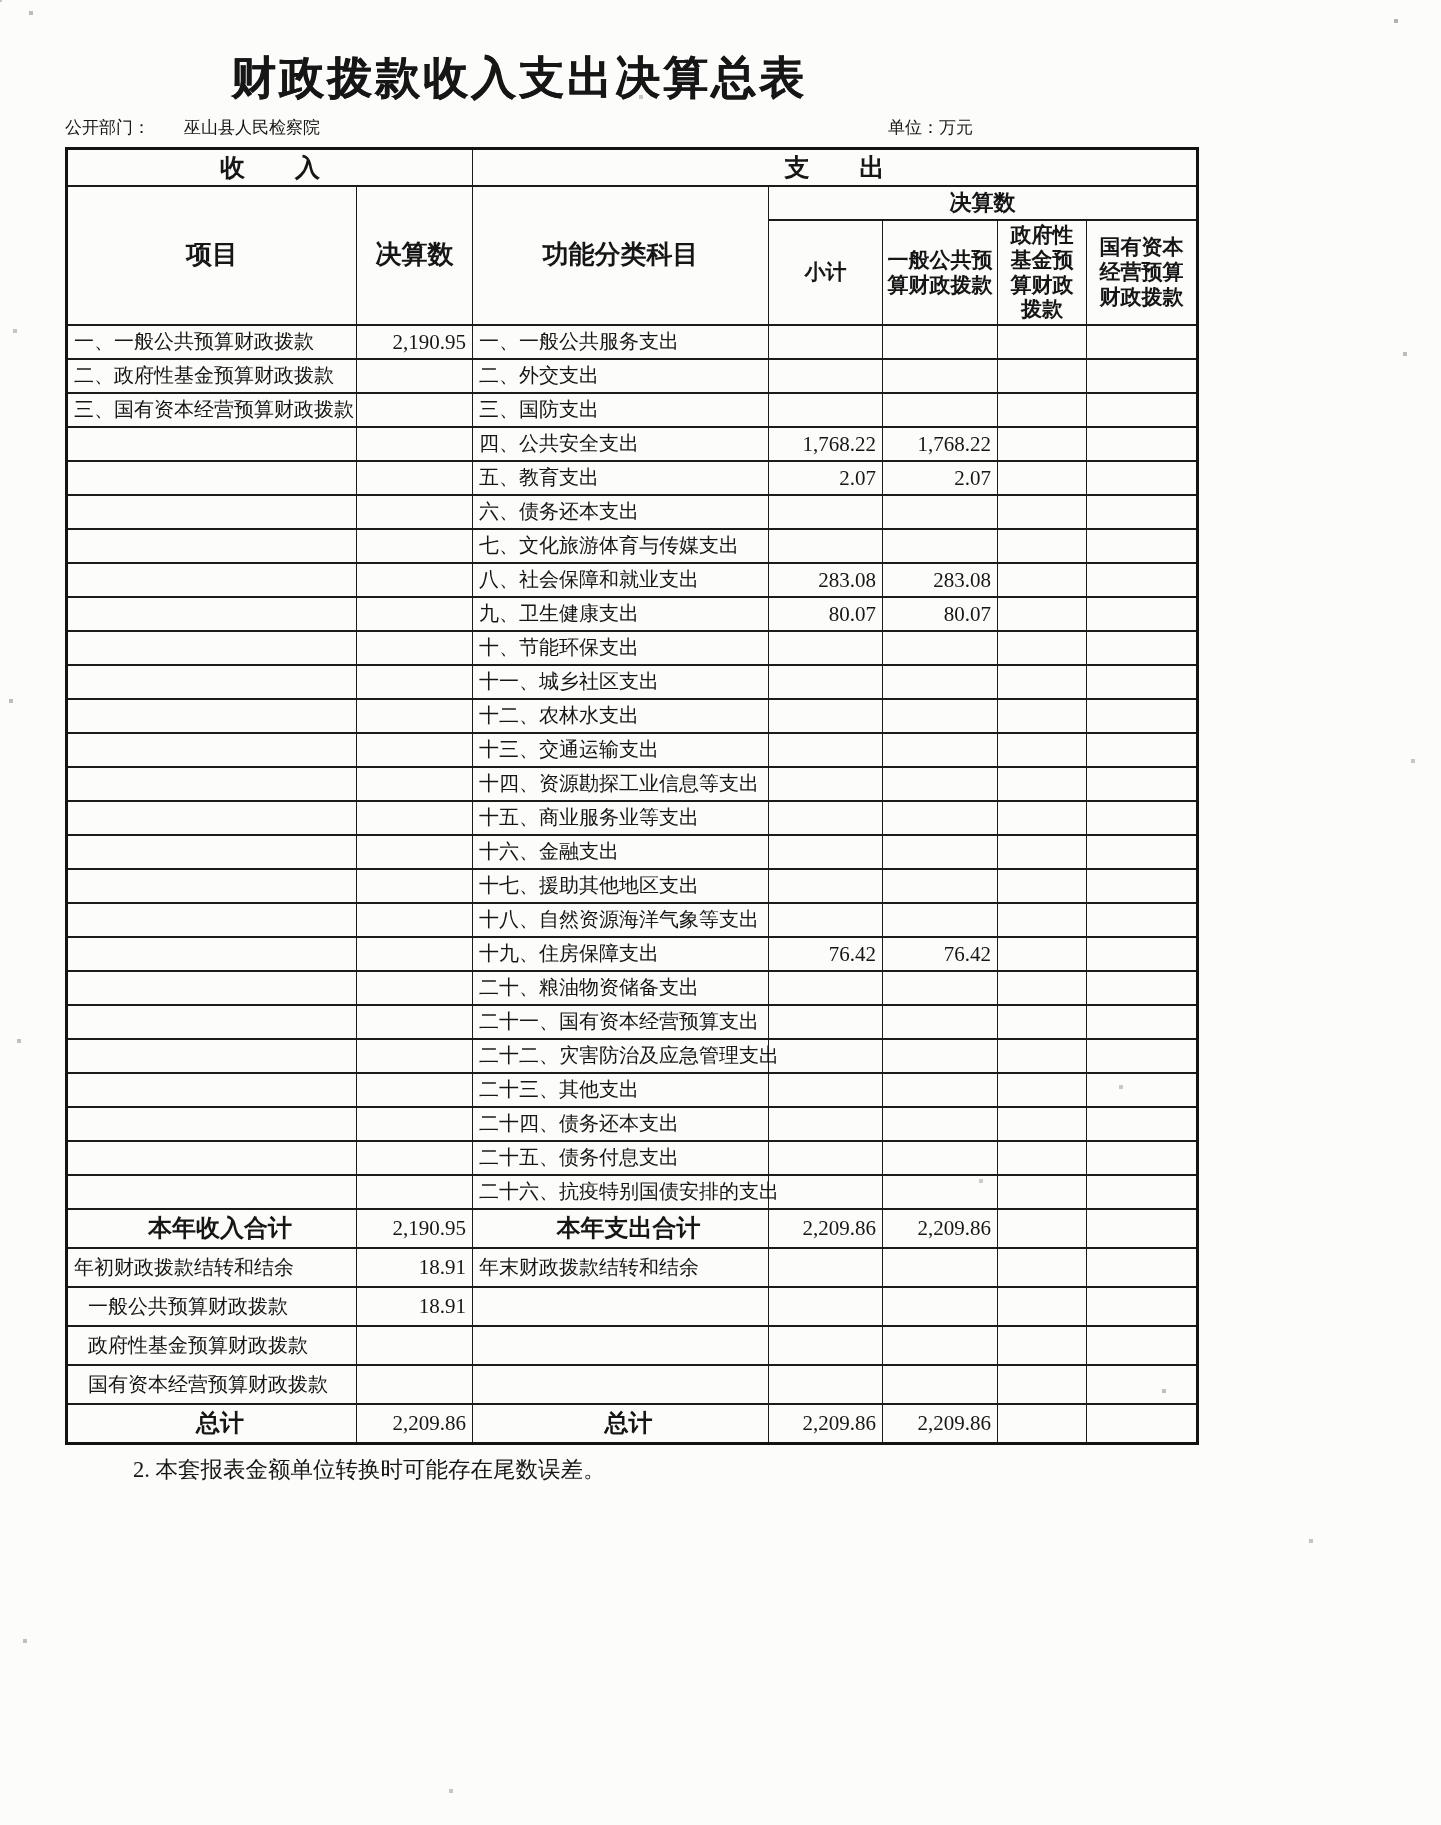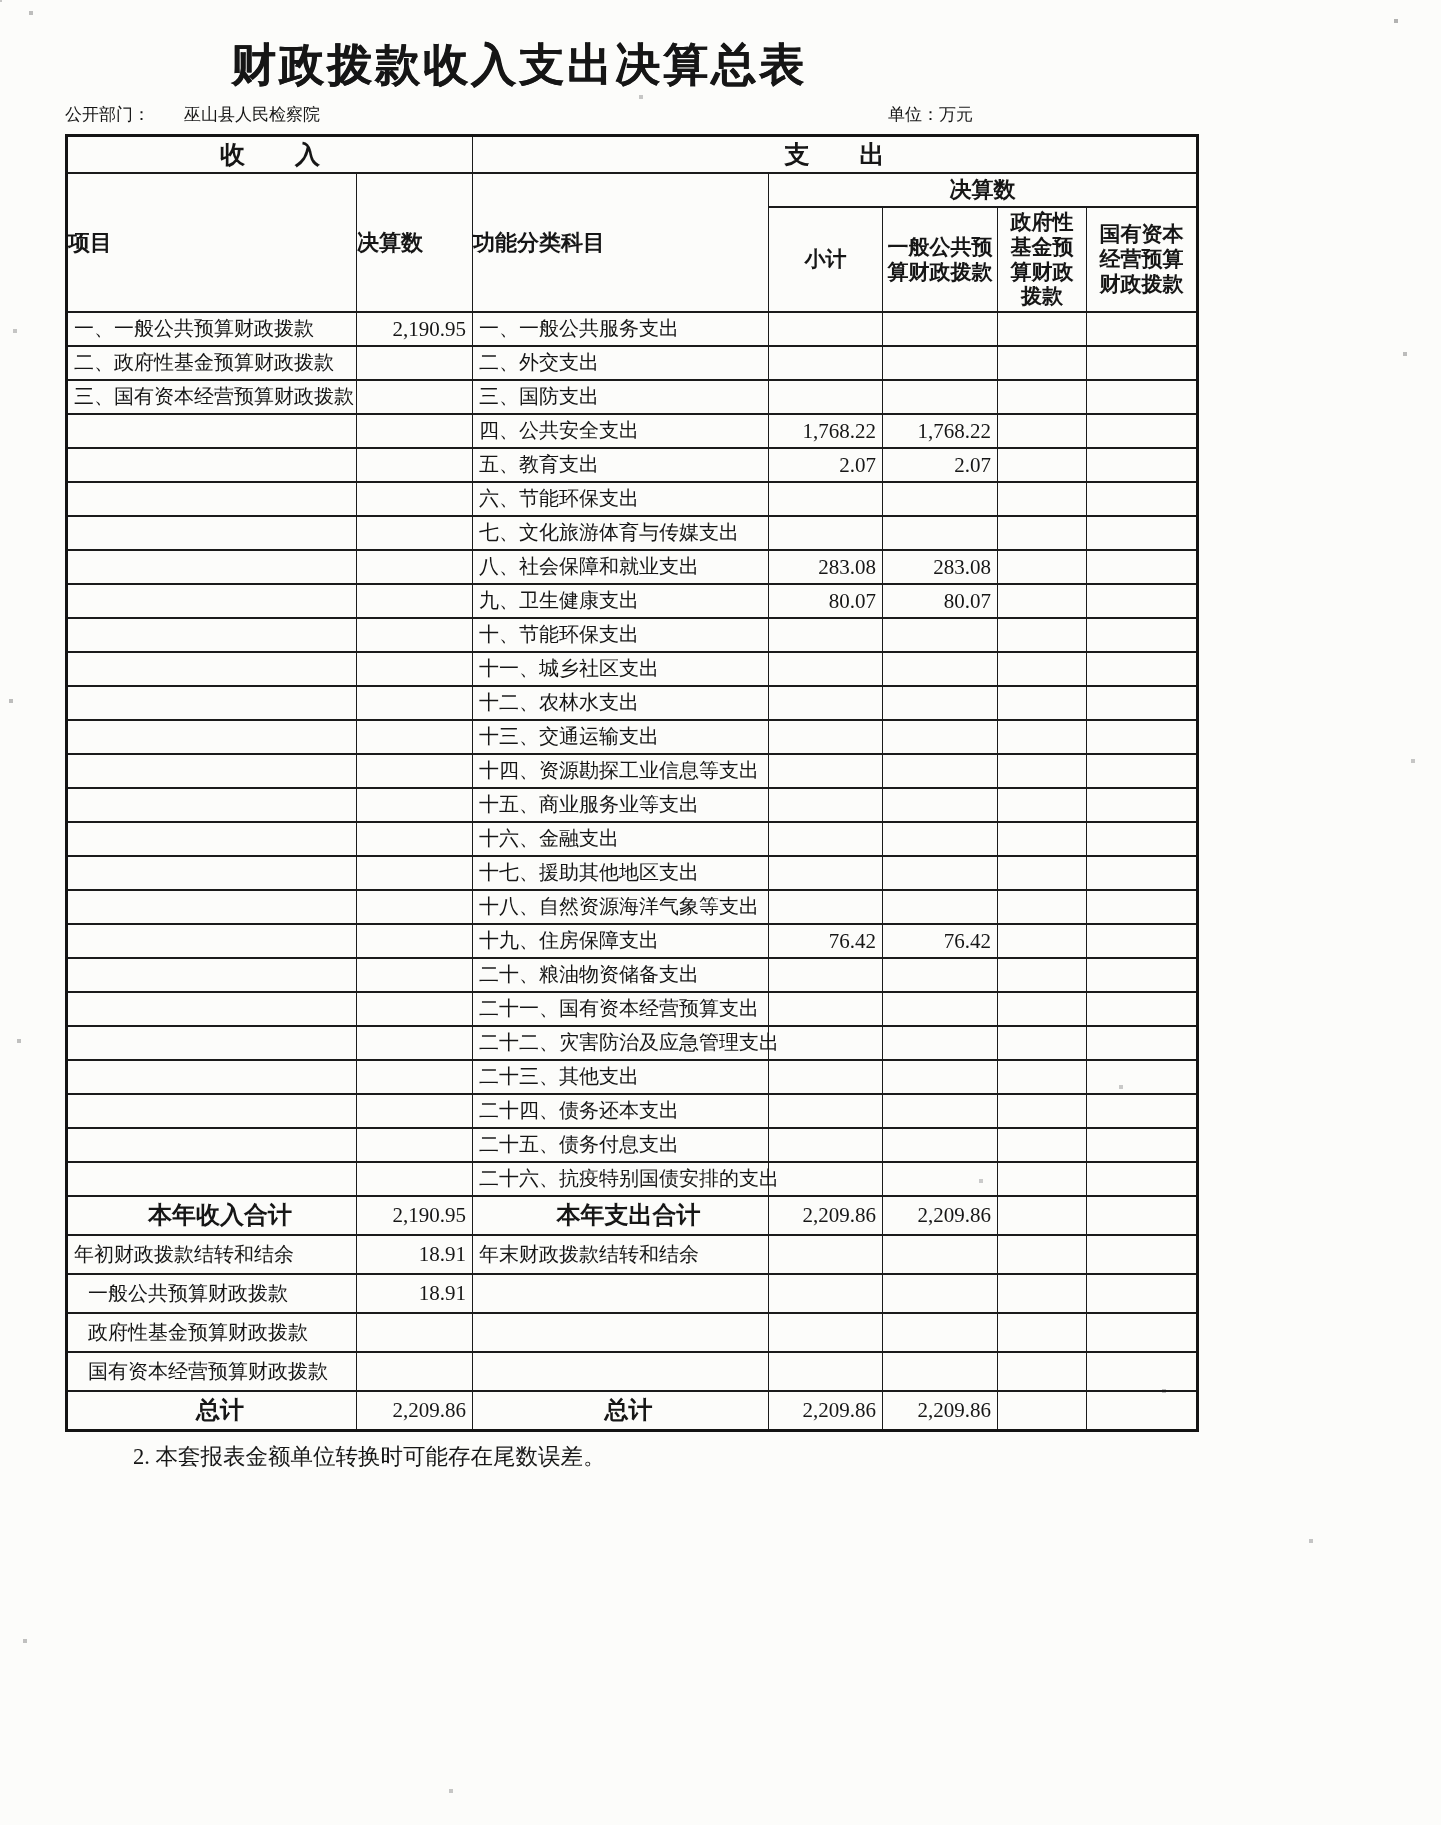--- a/index.html
+++ b/index.html
@@ -19,21 +19,21 @@
   .specks{
     position:absolute;left:0;top:0;width:2px;height:2px;background:#9a9a9a;opacity:.55;
     box-shadow: 30px 12px 0 1px #8b8b8b, 1395px 20px 0 1px #777,
       14px 330px 0 1px #999, 1404px 353px 0 1px #888,
       10px 700px 0 1px #8a8a8a, 1412px 760px 0 1px #9b9b9b,
       18px 1040px 0 1px #909090, 1120px 1086px 0 1px #a0a0a0,
       1163px 1390px 0 1px #8f8f8f, 640px 96px 0 1px #9a9a9a,
       980px 1180px 0 1px #a3a3a3, 24px 1640px 0 1px #909090,
       1310px 1540px 0 1px #989898, 450px 1790px 0 1px #9a9a9a;
   }
-  .content{position:absolute;left:65px;top:3px;width:908px;}
+  .content{position:absolute;left:65px;top:16px;width:908px;}
   .title{
     margin-top:32px;
     text-align:center;
     font-size:45px;
     font-weight:900;
     letter-spacing:3px;
     text-shadow:0.6px 0 #161616;
   }
   .sheet-no{
     margin-top:20px;
@@ -58,21 +58,21 @@
     border:1.6px solid #1b1b1b;
     border-top-width:2.2px;
     border-bottom-width:2.2px;
     padding:0;
     vertical-align:middle;
     font-size:20px;
     line-height:1.18;
   }
   .h-section{height:35px;text-align:center;font-weight:bold;font-size:25px;}
   .h-strip{height:32px;text-align:center;font-weight:bold;font-size:22px;}
-  .h-col{height:120px;font-weight:bold;font-size:22px;}
+  .h-col{height:120px;text-align:center;font-weight:bold;font-size:26px;}
   .h-sub{text-align:center;font-weight:bold;font-size:21px;padding:2px 4px;}
   tbody.body tr{height:34px;}
   tbody.summary tr{height:39px;}
   .c-item{text-align:left;padding-left:6px;white-space:nowrap;}
   .c-num{text-align:right;padding-right:6px;font-size:21px;white-space:nowrap;}
   .total{text-align:center;font-weight:bold;font-size:24px;padding-left:16px;}
   .indent{padding-left:20px;}
   .notes{
     margin-top:8px;
     font-size:22.5px;
@@ -170,21 +170,21 @@
             <td class="c-num"></td>
             <td class="c-item">五、教育支出</td>
             <td class="c-num">2.07</td>
             <td class="c-num">2.07</td>
             <td class="c-num"></td>
             <td class="c-num"></td>
           </tr>
           <tr>
             <td class="c-item"></td>
             <td class="c-num"></td>
-            <td class="c-item">六、节能环保支出</td>
+            <td class="c-item">六、债务还本支出</td>
             <td class="c-num"></td>
             <td class="c-num"></td>
             <td class="c-num"></td>
             <td class="c-num"></td>
           </tr>
           <tr>
             <td class="c-item"></td>
             <td class="c-num"></td>
             <td class="c-item">七、文化旅游体育与传媒支出</td>
             <td class="c-num"></td>

